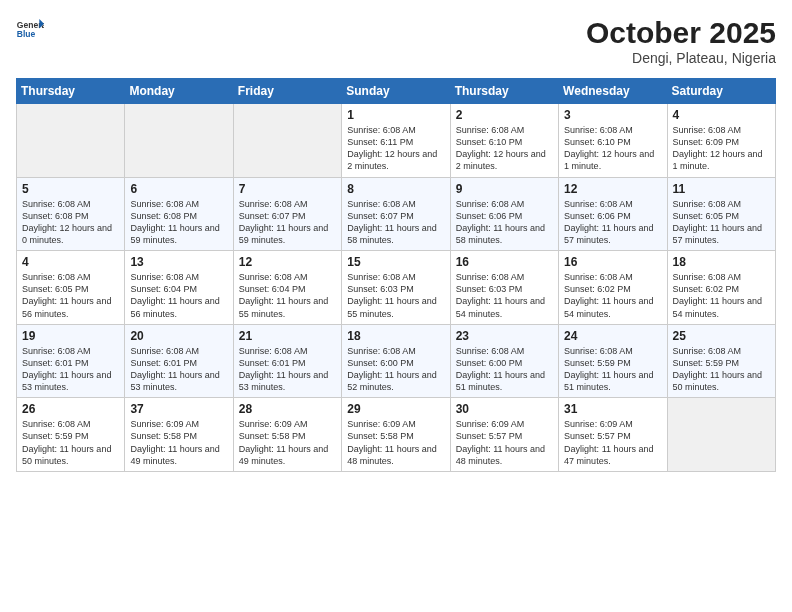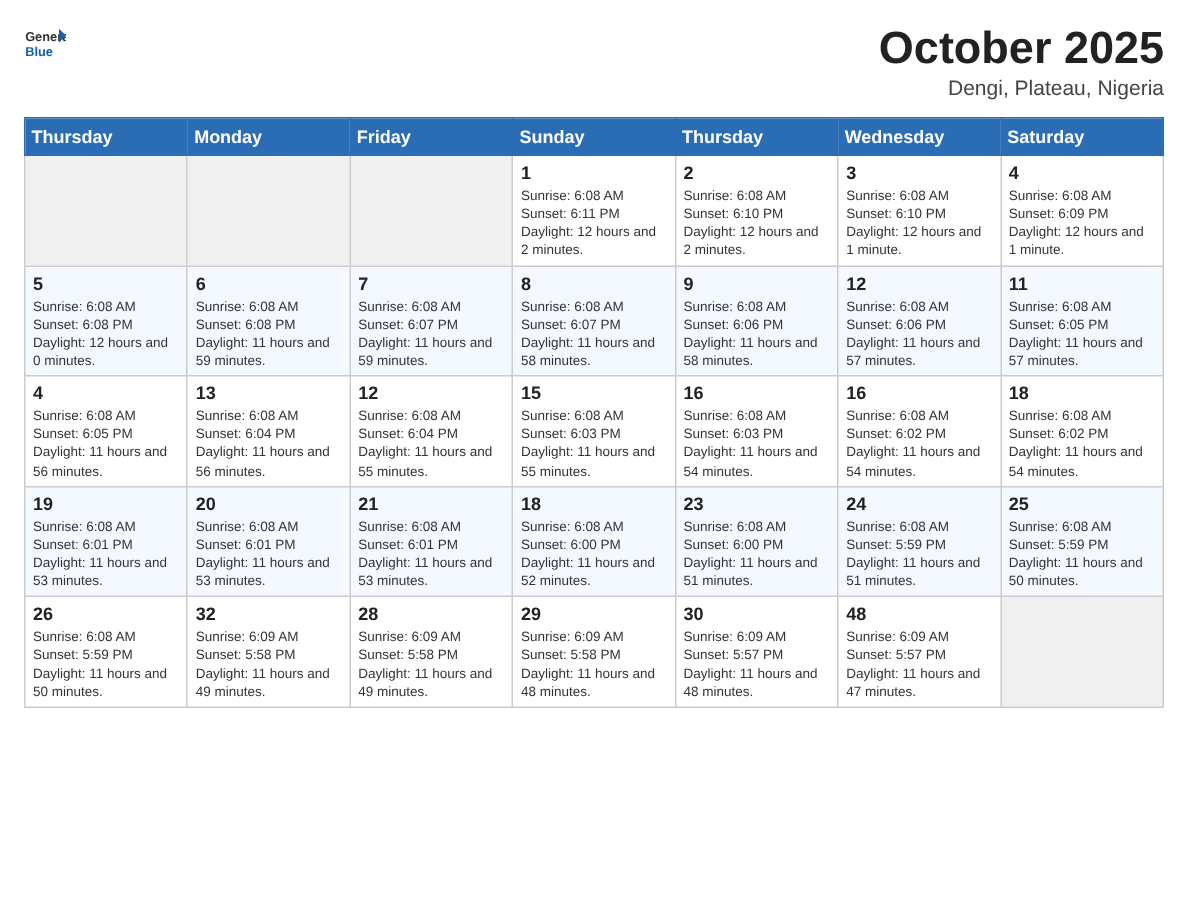--- a/index.html
+++ b/index.html
@@ -279,21 +279,21 @@
         </td>
       </tr>
       <tr>
         <td>
           <span class="day-num">26</span>
           <div class="day-info" style="white-space: pre-line;">Sunrise: 6:08 AM
 Sunset: 5:59 PM
 Daylight: 11 hours and 50 minutes.</div>
         </td>
         <td>
-          <span class="day-num">32</span>
+          <span class="day-num">37</span>
           <div class="day-info" style="white-space: pre-line;">Sunrise: 6:09 AM
 Sunset: 5:58 PM
 Daylight: 11 hours and 49 minutes.</div>
         </td>
         <td>
           <span class="day-num">28</span>
           <div class="day-info" style="white-space: pre-line;">Sunrise: 6:09 AM
 Sunset: 5:58 PM
 Daylight: 11 hours and 49 minutes.</div>
         </td>
@@ -303,21 +303,21 @@
 Sunset: 5:58 PM
 Daylight: 11 hours and 48 minutes.</div>
         </td>
         <td>
           <span class="day-num">30</span>
           <div class="day-info" style="white-space: pre-line;">Sunrise: 6:09 AM
 Sunset: 5:57 PM
 Daylight: 11 hours and 48 minutes.</div>
         </td>
         <td>
-          <span class="day-num">48</span>
+          <span class="day-num">31</span>
           <div class="day-info" style="white-space: pre-line;">Sunrise: 6:09 AM
 Sunset: 5:57 PM
 Daylight: 11 hours and 47 minutes.</div>
         </td>
         <td class="empty"></td>
       </tr>
     </tbody>
 </table>
 
 </body></html>

